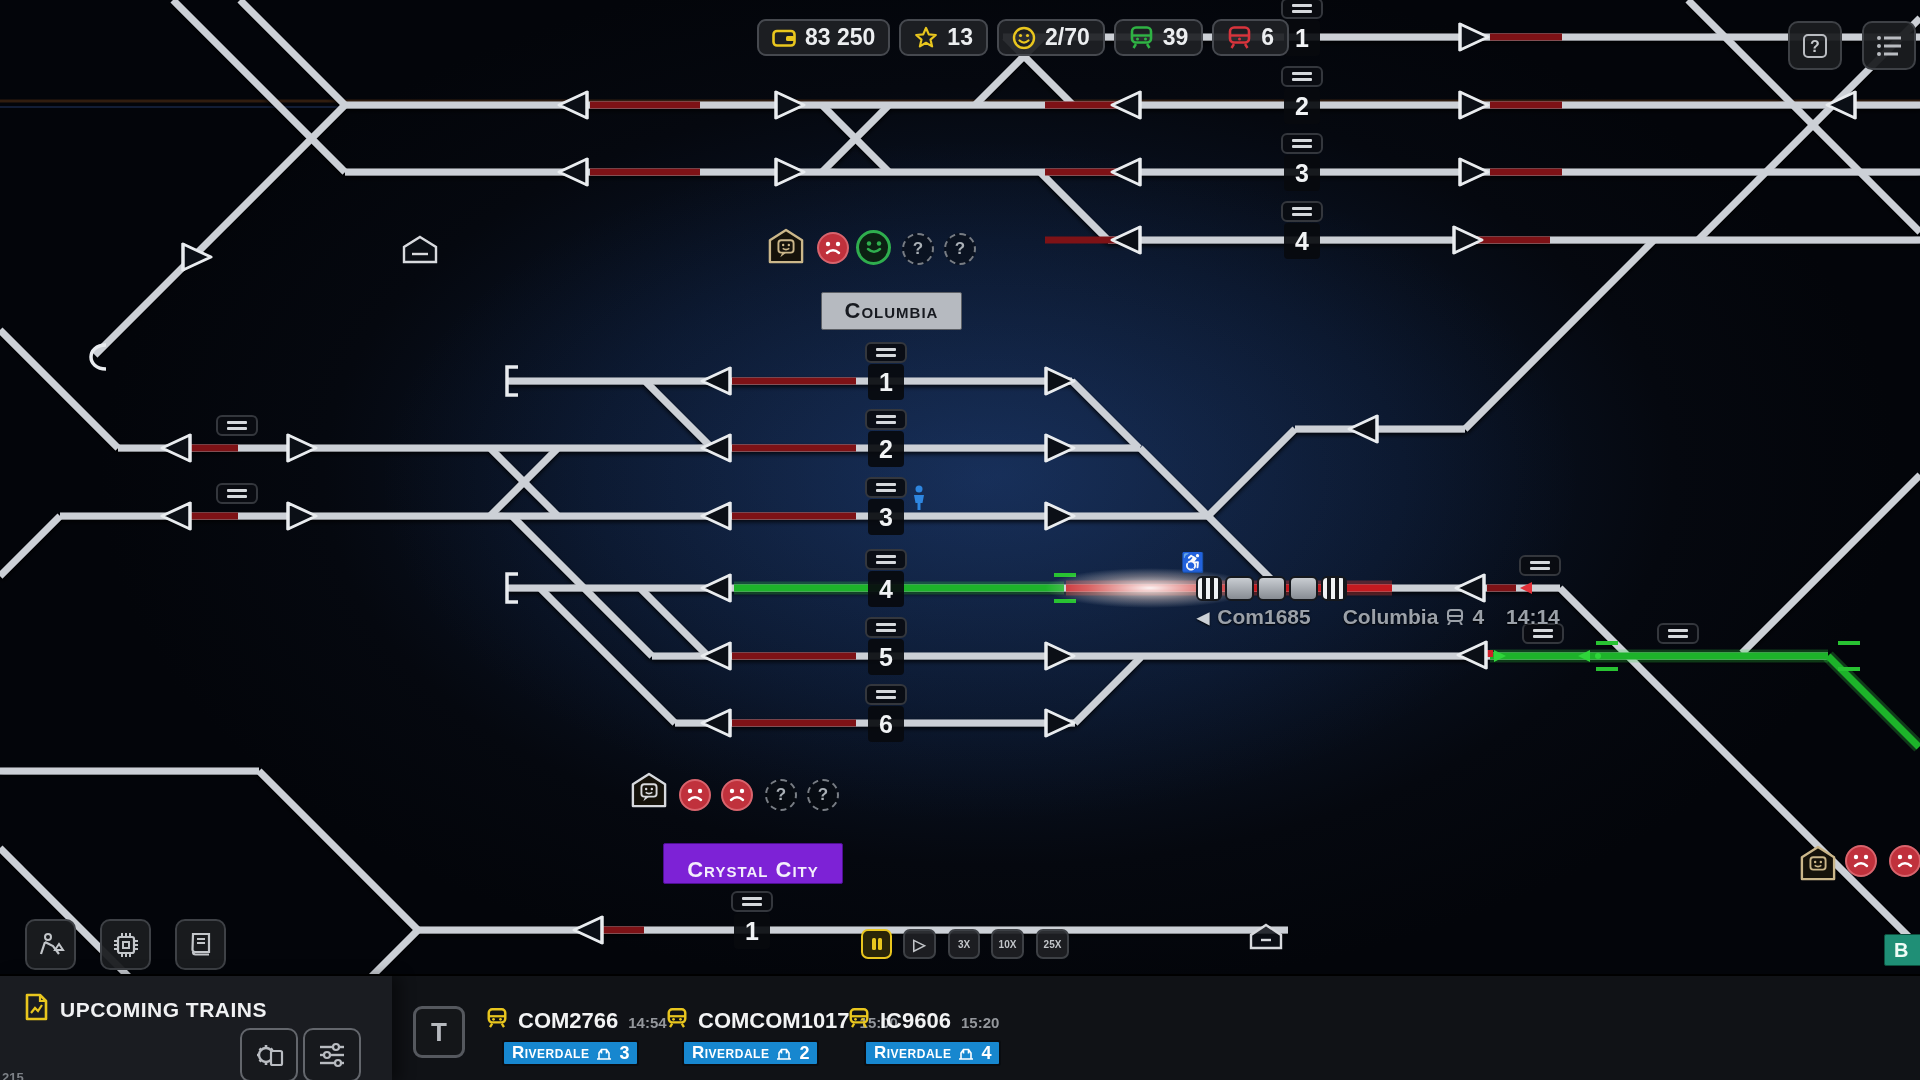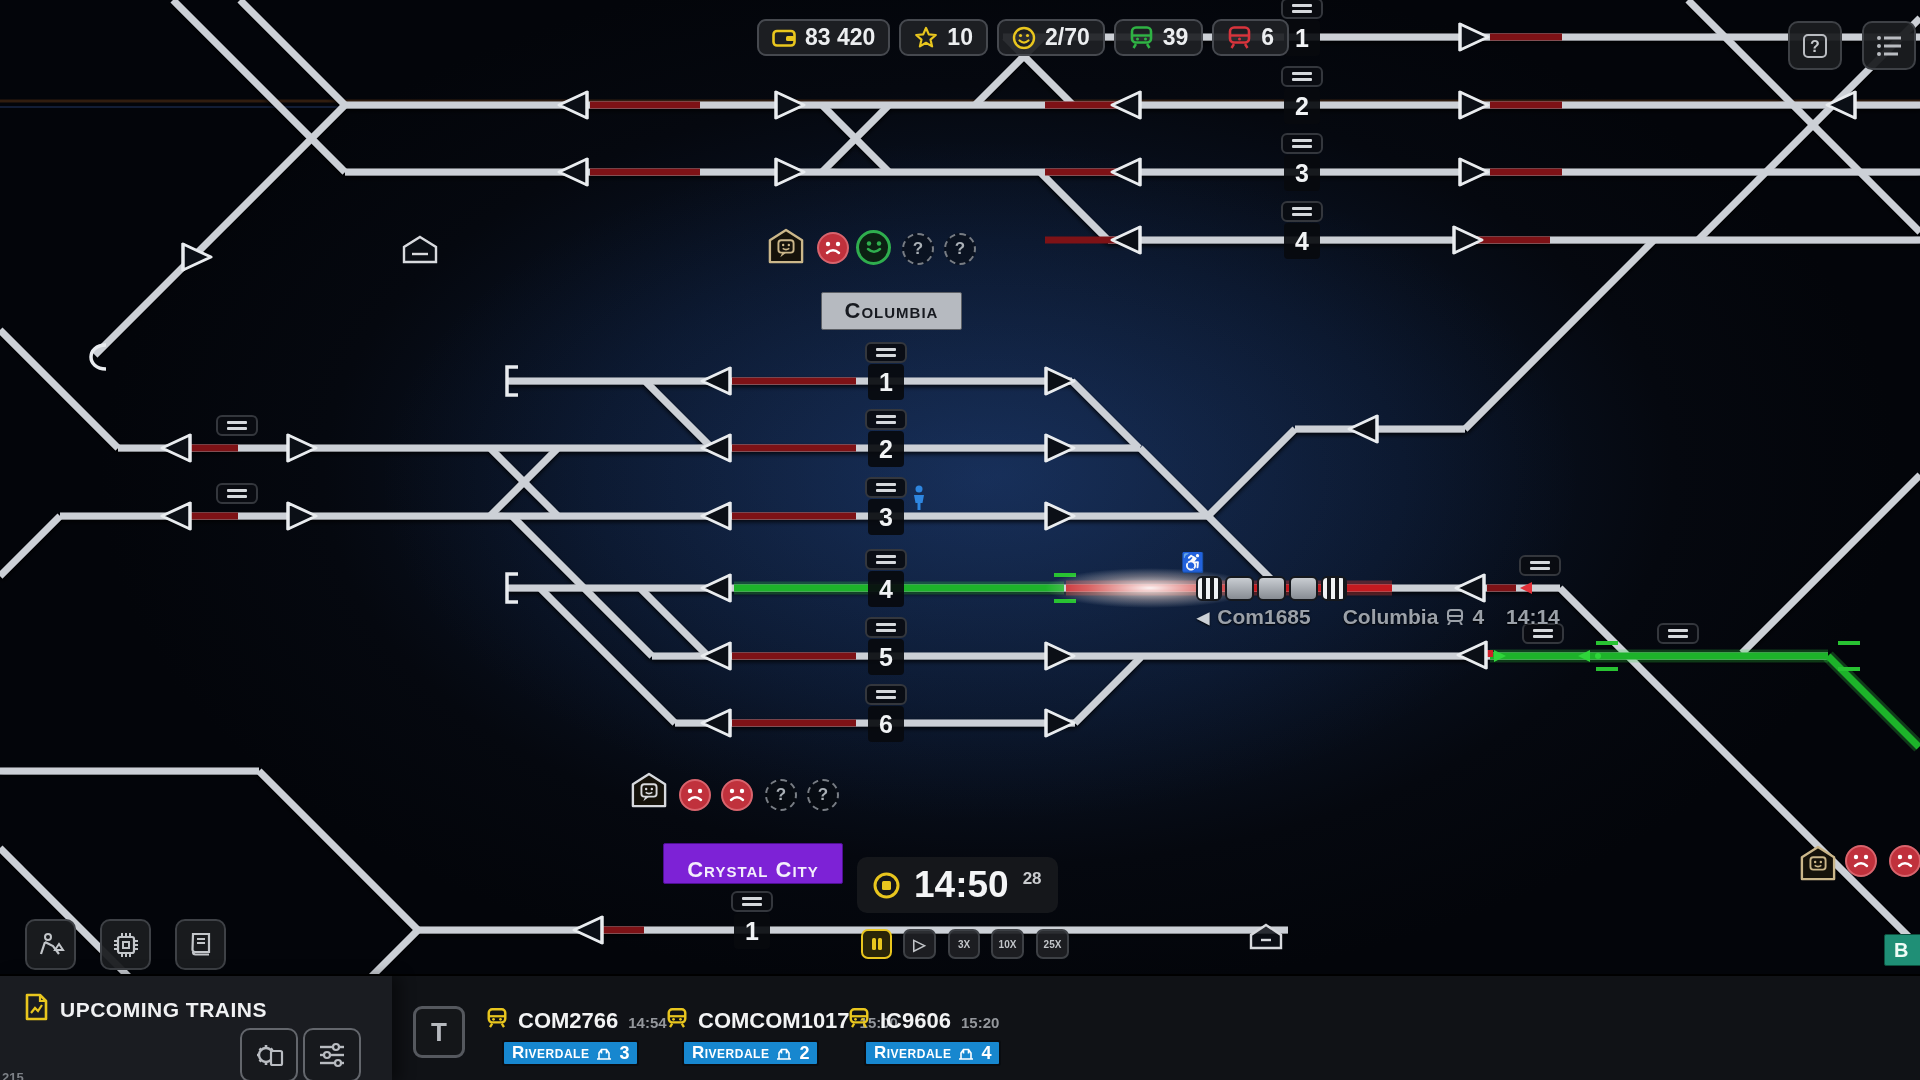--- a/index.html
+++ b/index.html
@@ -381,27 +381,27 @@
     <circle cx="9" cy="4" r="3.5" fill="#2e86e0"></circle>
     <path d="M4 10 h10 l-1.5 8 h-2 v7 h-3 v-7 h-2 z" fill="#2e86e0"></path>
   </svg>
 
   <div class="hudrow abs" style="left:757px;top:19px;">
     <div class="hudb">
       <svg width="24" height="20" viewBox="0 0 24 20">
         <rect x="1.5" y="3" width="21" height="14.5" rx="3.5" fill="none" stroke="#e9c61e" stroke-width="2.6"></rect>
         <rect x="14" y="8" width="8.5" height="5" rx="1.5" fill="#e9c61e"></rect>
       </svg>
-      <span>83 420</span>
+      <span>83 250</span>
     </div>
     <div class="hudb">
       <svg width="24" height="23" viewBox="0 0 24 23">
         <path d="M12 2 l2.8 6.4 7 .6 -5.3 4.6 1.6 6.8 -6.1 -3.6 -6.1 3.6 1.6 -6.8 -5.3 -4.6 7 -.6 z" fill="none" stroke="#e9c61e" stroke-width="2.2" stroke-linejoin="round"></path>
       </svg>
-      <span>10</span>
+      <span>13</span>
     </div>
     <div class="hudb">
       <svg width="24" height="24" viewBox="0 0 24 24">
         <circle cx="12" cy="12" r="10" fill="none" stroke="#e9c61e" stroke-width="2.4"></circle>
         <circle cx="8.5" cy="9.5" r="1.6" fill="#e9c61e"></circle>
           <circle cx="15.5" cy="9.5" r="1.6" fill="#e9c61e"></circle>
         <path d="M7.5 14.5 q4.5 4.2 9 0" fill="none" stroke="#e9c61e" stroke-width="2.2" stroke-linecap="round"></path>
       </svg>
       <span>2/70</span>
     </div>
@@ -527,28 +527,20 @@
     <svg width="20" height="16" viewBox="0 0 20 16">
         <circle cx="5" cy="4" r="2.2" fill="#fff"></circle>
         <circle cx="15" cy="4" r="2.2" fill="#fff"></circle>
     <path d="M4 13 q6 -5.5 12 0" fill="none" stroke="#fff" stroke-width="2.4" stroke-linecap="round"></path>
       </svg>
   </div>
   <div class="stlabel teal abs" style="left:1884px;top:934px;width:46px;height:30px;font-size:20px;">
       <span>B</span>
     </div>
 
-  <div id="clockbox" class="abs" style="left:857px;top:857px;height:56px;">
-    <svg width="27" height="27" viewBox="0 0 27 27">
-      <circle cx="13.5" cy="13.5" r="11.5" fill="none" stroke="#e9c61e" stroke-width="3"></circle>
-      <rect x="9" y="9" width="9" height="9" rx="1.5" fill="#e9c61e"></rect>
-    </svg>
-    <span id="clock-time">14:50</span>
-    <span id="clock-sec">28</span>
-  </div>
   <div class="spdbtn active abs" style="left:861px;top:929px;width:31px;height:30px;">
     <svg width="12" height="14" viewBox="0 0 12 14">
       <rect x="1" y="1" width="4" height="12" rx="1.5" fill="#e9c61e"></rect>
         <rect x="7" y="1" width="4" height="12" rx="1.5" fill="#e9c61e"></rect>
     </svg>
   </div>
   <div class="spdbtn abs" style="left:903px;top:929px;width:33px;height:30px;font-size:16px;">
     <span>▷</span>
   </div>
   <div class="spdbtn abs" style="left:948px;top:929px;width:32px;height:30px;">

